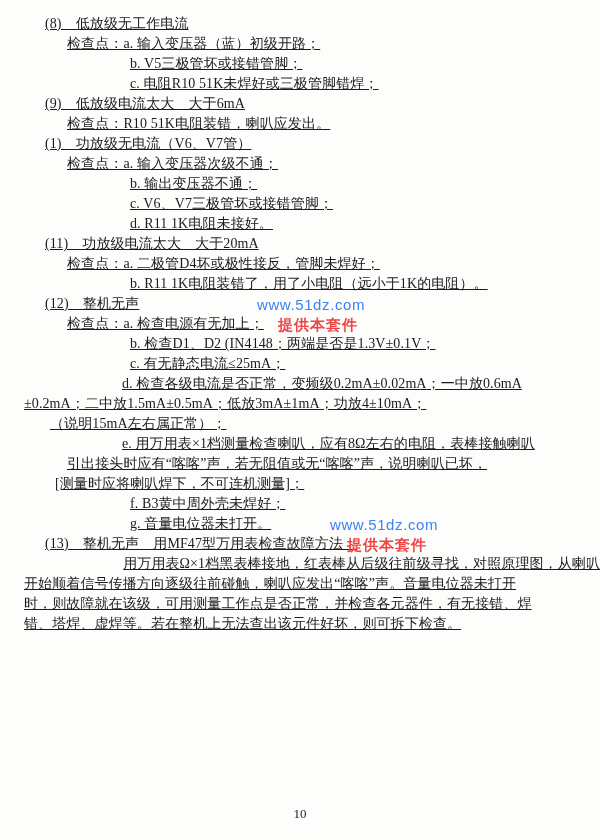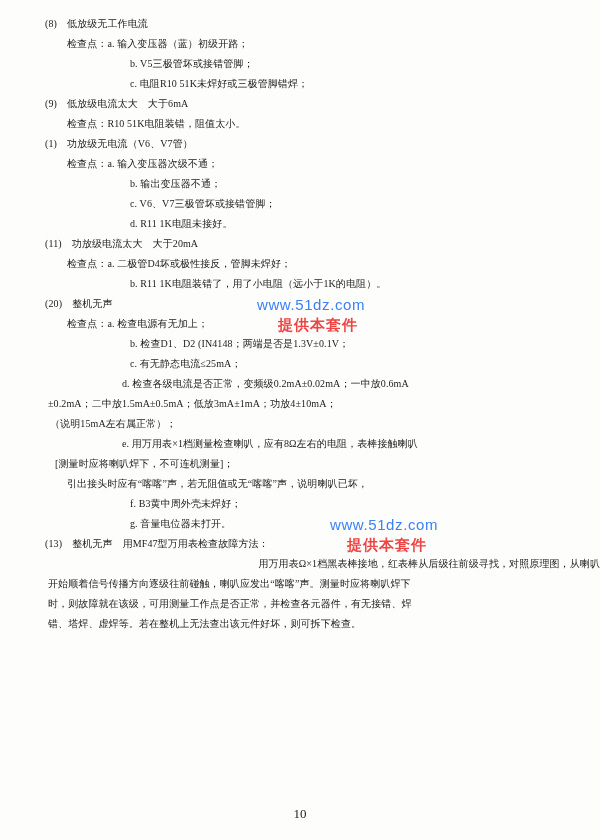--- a/index.html
+++ b/index.html
@@ -7,31 +7,32 @@
     position:relative;
     width:600px;height:840px;
     margin:0 auto;
     background:#fdfdfc;
     color:#1b1b1b;
     font-family:"Liberation Serif","DejaVu Serif",serif;
     overflow:hidden;
   }
   .textblock{position:absolute;top:14px;left:0;width:600px;}
   .ln{
-    font-size:10px;
+    font-size:14px;
     line-height:20px;
     white-space:nowrap;
     letter-spacing:0.1px;
+    text-decoration:underline;
   }
   
   .i0 {padding-left:45px;}   
   .i1 {padding-left:67px;}   
   .i2 {padding-left:130px;}  
   .i2d{padding-left:122px;}  
-  .c48{padding-left:48px;}   
+  .c48{padding-left:24px;}   
   .c50{padding-left:50px;}
   .c55{padding-left:55px;}
   .c65{padding-left:65px;text-align:right;}   
   .c67{padding-left:67px;}
   .wm{
     position:absolute;
     font-family:"Liberation Sans","DejaVu Sans",sans-serif;
     font-size:15px;color:#3b82f6;letter-spacing:0.6px;
   }
   .wm-b{
@@ -51,44 +52,44 @@
 </head>
 <body>
 
 <div class="page">
   <div class="textblock">
     <div class="ln i0">(8)　低放级无工作电流</div>
     <div class="ln i1">检查点：a. 输入变压器（蓝）初级开路；</div>
     <div class="ln i2">b. V5三极管坏或接错管脚；</div>
     <div class="ln i2">c. 电阻R10 51K未焊好或三极管脚错焊；</div>
     <div class="ln i0">(9)　低放级电流太大　大于6mA</div>
-    <div class="ln i1">检查点：R10 51K电阻装错，阻值太小。</div>
+    <div class="ln i1">检查点：R10 51K电阻装错，喇叭应发出。</div>
     <div class="ln i0">(1)　功放级无电流（V6、V7管）</div>
     <div class="ln i1">检查点：a. 输入变压器次级不通；</div>
     <div class="ln i2">b. 输出变压器不通；</div>
     <div class="ln i2">c. V6、V7三极管坏或接错管脚；</div>
     <div class="ln i2">d. R11 1K电阻未接好。</div>
     <div class="ln i0">(11)　功放级电流太大　大于20mA</div>
     <div class="ln i1">检查点：a. 二极管D4坏或极性接反，管脚未焊好；</div>
     <div class="ln i2">b. R11 1K电阻装错了，用了小电阻（远小于1K的电阻）。</div>
-    <div class="ln i0">(20)　整机无声</div>
+    <div class="ln i0">(12)　整机无声</div>
     <div class="ln i1">检查点：a. 检查电源有无加上；</div>
     <div class="ln i2">b. 检查D1、D2 (IN4148；两端是否是1.3V±0.1V；</div>
     <div class="ln i2">c. 有无静态电流≤25mA；</div>
     <div class="ln i2d">d. 检查各级电流是否正常，变频级0.2mA±0.02mA；一中放0.6mA</div>
     <div class="ln c48">±0.2mA；二中放1.5mA±0.5mA；低放3mA±1mA；功放4±10mA；</div>
     <div class="ln c50">（说明15mA左右属正常）；</div>
     <div class="ln i2d">e. 用万用表×1档测量检查喇叭，应有8Ω左右的电阻，表棒接触喇叭</div>
+    <div class="ln c67">引出接头时应有“喀喀”声，若无阻值或无“喀喀”声，说明喇叭已坏，</div>
     <div class="ln c55">[测量时应将喇叭焊下，不可连机测量]；</div>
-    <div class="ln c67">引出接头时应有“喀喀”声，若无阻值或无“喀喀”声，说明喇叭已坏，</div>
     <div class="ln i2">f. B3黄中周外壳未焊好；</div>
     <div class="ln i2">g. 音量电位器未打开。</div>
     <div class="ln i0">(13)　整机无声　用MF47型万用表检查故障方法：</div>
     <div class="ln c65">用万用表Ω×1档黑表棒接地，红表棒从后级往前级寻找，对照原理图，从喇叭</div>
-    <div class="ln c48">开始顺着信号传播方向逐级往前碰触，喇叭应发出“喀喀”声。测量时应将喇叭焊下</div>
+    <div class="ln c48">开始顺着信号传播方向逐级往前碰触，喇叭应发出“喀喀”声。音量电位器未打开</div>
     <div class="ln c48">时，则故障就在该级，可用测量工作点是否正常，并检查各元器件，有无接错、焊</div>
     <div class="ln c48">错、塔焊、虚焊等。若在整机上无法查出该元件好坏，则可拆下检查。</div>
   </div>
 
   <span class="wm wm1">www.51dz.com</span>
   <span class="wm-b wm2">提供本套件</span>
   <span class="wm wm3">www.51dz.com</span>
   <span class="wm-b wm4">提供本套件</span>
 
   <div class="pagenum">10</div>

